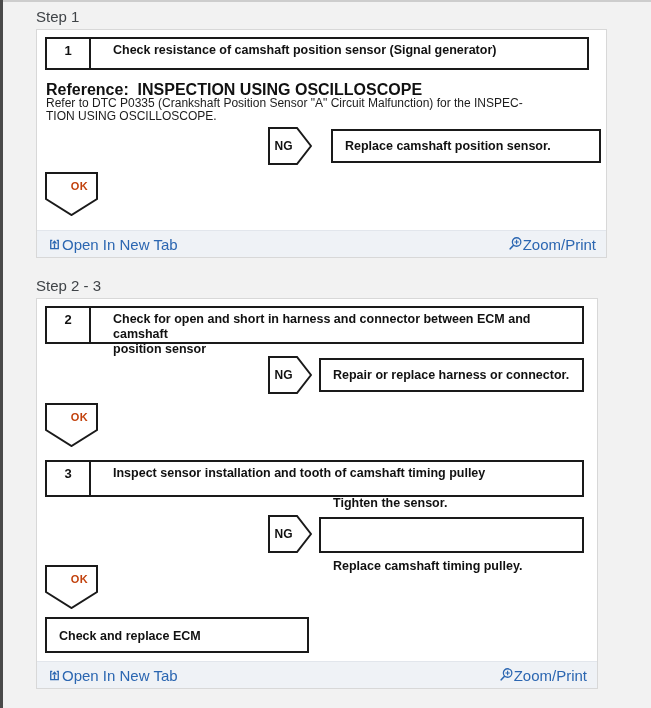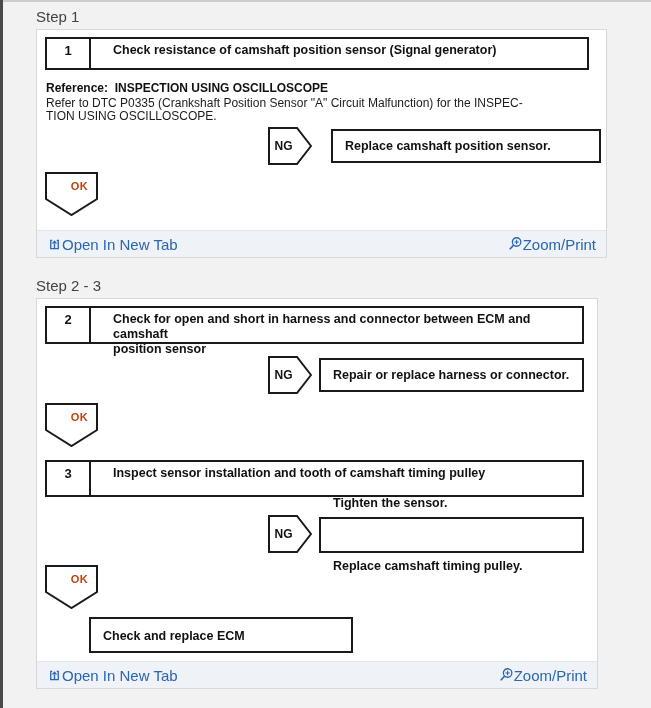--- a/index.html
+++ b/index.html
@@ -16,32 +16,32 @@
     border-top:1px solid #e2e6ec;display:flex;align-items:center;justify-content:space-between;padding:0 10px;box-sizing:border-box;}
   .link{display:flex;align-items:center;gap:0;color:var(--link-color,#2b66b1);font-size:15px;cursor:pointer;text-decoration:none;justify-content:flex-end;}
   .link svg{flex:0 0 auto;}
 
   
   .flow{position:absolute;box-sizing:border-box;}
   .step-box{border:2px solid var(--diagram-ink,#1a1a1a);display:flex;background:#fff;}
   .num-cell{flex:0 0 42px;border-right:2px solid var(--diagram-ink,#1a1a1a);display:flex;justify-content:center;
     padding-top:4px;font-weight:bold;font-size:13px;color:#111;}
   .box-title{padding:4px 22px;font-weight:bold;font-size:12.5px;line-height:15px;color:#111;}
-  .ref-label{font-weight:bold;font-size:12px;color:#111;white-space:pre;}
+  .ref-label{font-weight:bold;font-size:16px;color:#111;white-space:pre;}
   .ref-line{font-size:12px;color:#1c1c1c;}
   .ng-wrap{width:44px;height:48px;}
   .ng-wrap svg,.ok-wrap svg{position:absolute;left:0;top:0;}
   .ng-label{position:absolute;left:0;top:0;width:31px;height:38px;display:flex;align-items:center;justify-content:center;
     font-weight:bold;font-size:12px;color:#111;}
   .ok-wrap{width:53px;height:44px;}
   .ok-label{position:absolute;left:8px;top:0;width:53px;height:28px;display:flex;align-items:center;justify-content:center;
     font-weight:bold;font-size:11px;color:#c2410c;letter-spacing:.5px;}
   .result-box{border:2px solid var(--diagram-ink,#1a1a1a);display:flex;flex-direction:column;justify-content:center;
     padding-left:12px;font-weight:bold;font-size:12.5px;line-height:15px;color:#111;background:#fff;}
-  .plain-box{border:2px solid var(--diagram-ink,#1a1a1a);padding:10px 0 0 12px;font-weight:bold;font-size:12.5px;color:#111;background:#fff;margin-left:44px;}
+  .plain-box{border:2px solid var(--diagram-ink,#1a1a1a);padding:10px 0 0 12px;font-weight:bold;font-size:12.5px;color:#111;background:#fff;}
 </style>
 </head>
 <body>
 
 <div class="page">
   <div class="top-edge"></div>
   <div class="left-edge"></div>
 
   <div class="section-heading" style="top:8px;">Step 1</div>
 

